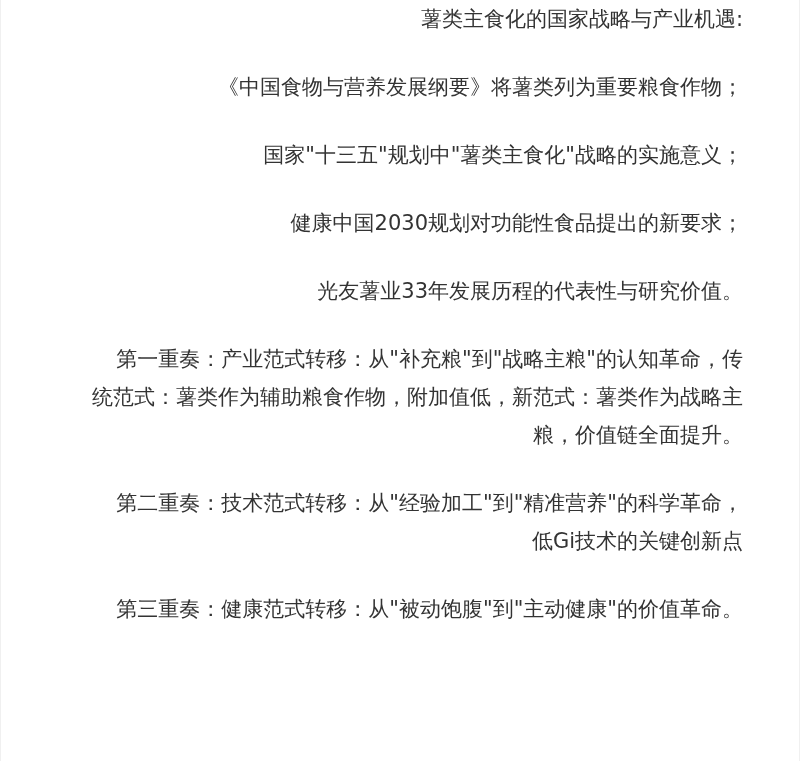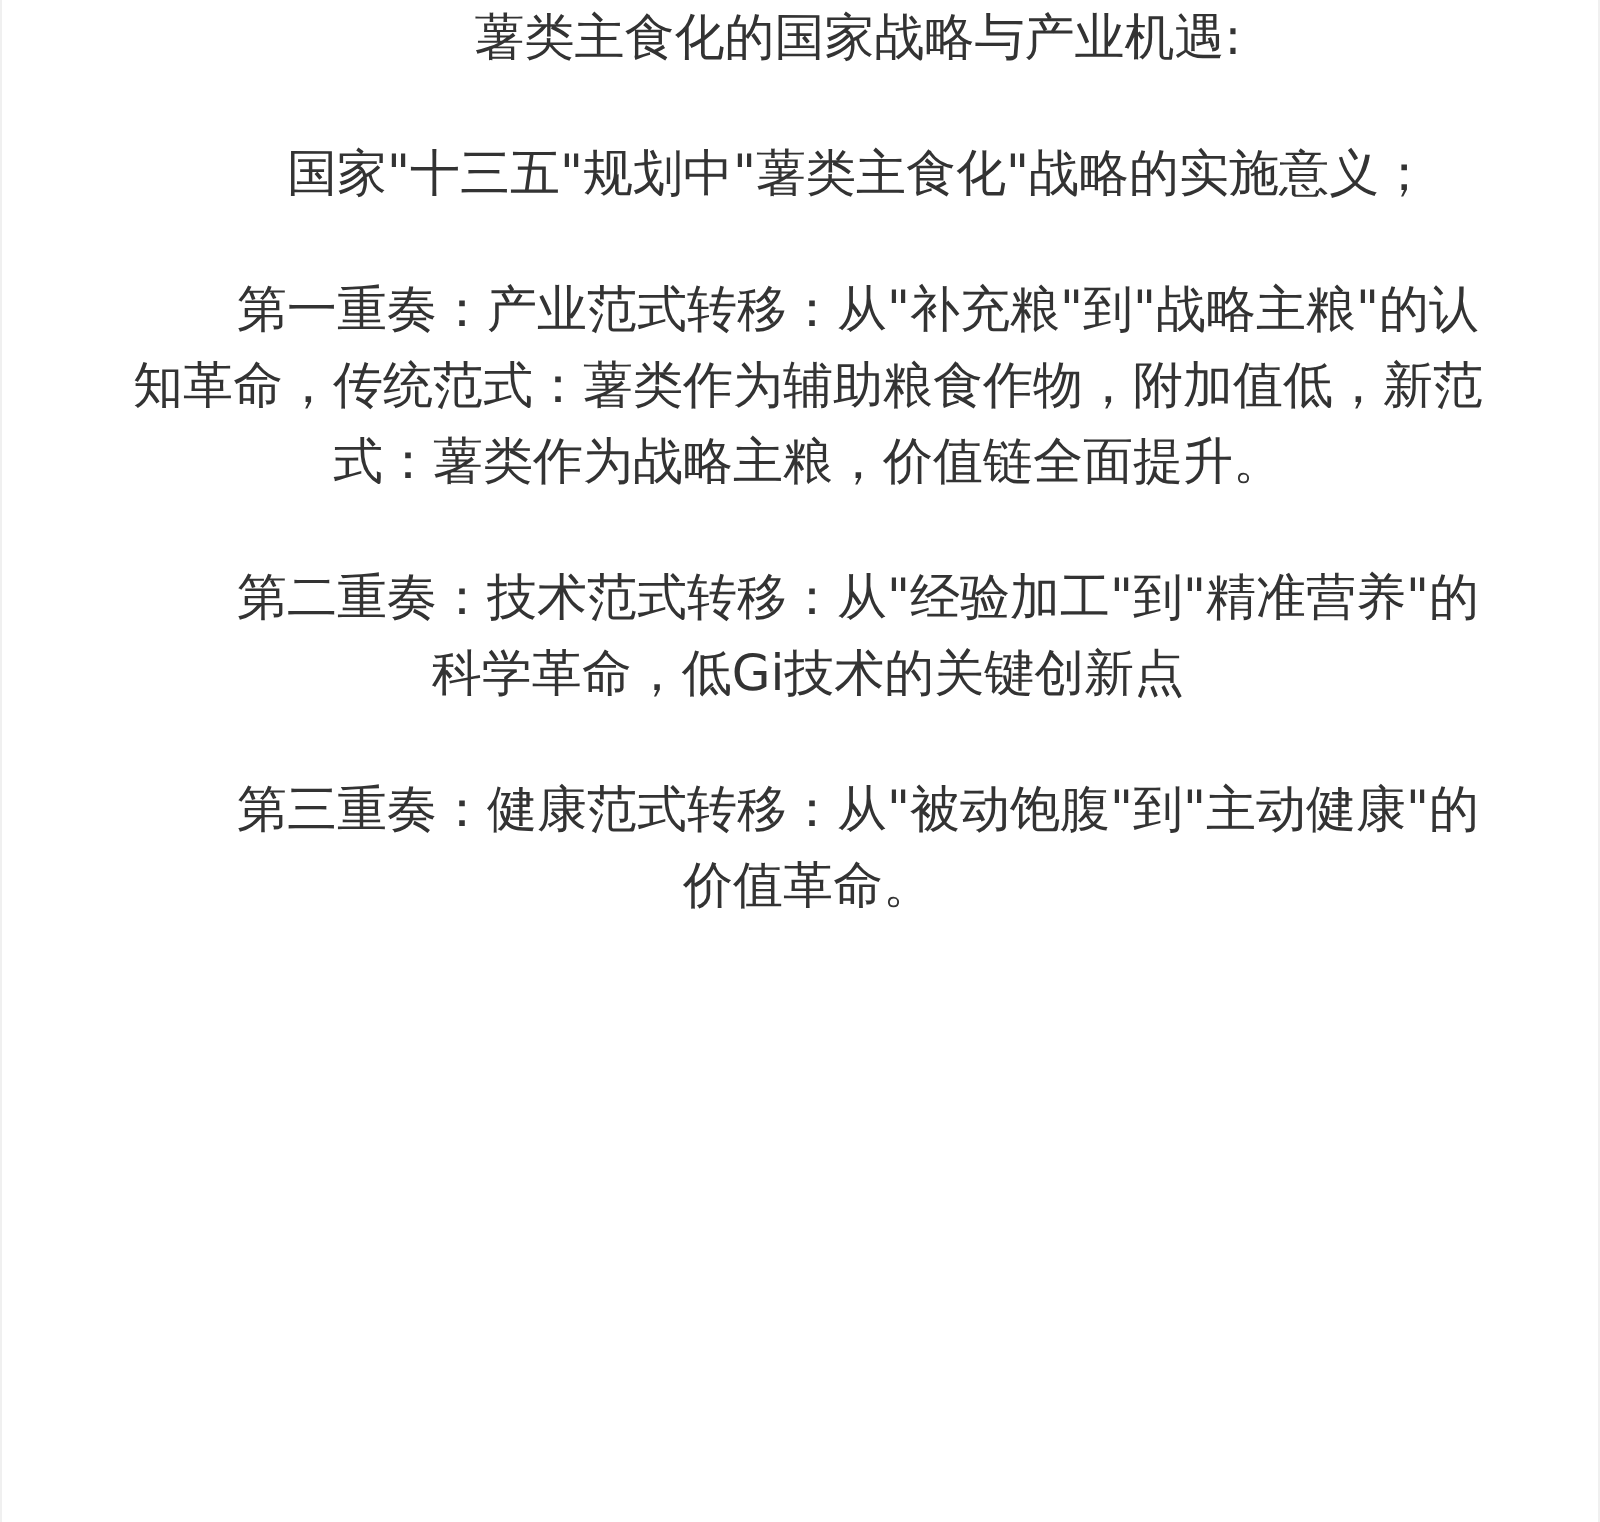--- a/index.html
+++ b/index.html
@@ -17,30 +17,33 @@
     box-sizing: border-box;
     width: 800px;
     min-height: 761px;
     background: #ffffff;
     border-left: 1px solid #f0f0f0;
     border-right: 1px solid #f0f0f0;
     padding: 0 56px 0 64px;
   }
   .para {
     margin: 0 0 30px 0;
-    font-size: 25px;
+    font-size: 21px;
     line-height: 38px;
     color: #333333;
     text-indent: 2em;
-    text-align: center;
+    text-align: right;
     word-break: break-all;
   }
 </style>
 </head>
 <body>
 
 <div class="doc-page">
   <p class="para">薯类主食化的国家战略与产业机遇:</p>
+  <p class="para">《中国食物与营养发展纲要》将薯类列为重要粮食作物；</p>
   <p class="para">国家"十三五"规划中"薯类主食化"战略的实施意义；</p>
+  <p class="para">健康中国2030规划对功能性食品提出的新要求；</p>
+  <p class="para">光友薯业33年发展历程的代表性与研究价值。</p>
   <p class="para">第一重奏：产业范式转移：从"补充粮"到"战略主粮"的认知革命，传统范式：薯类作为辅助粮食作物，附加值低，新范式：薯类作为战略主粮，价值链全面提升。</p>
   <p class="para">第二重奏：技术范式转移：从"经验加工"到"精准营养"的科学革命，低Gi技术的关键创新点</p>
   <p class="para">第三重奏：健康范式转移：从"被动饱腹"到"主动健康"的价值革命。</p>
 </div>
 
 </body></html>

